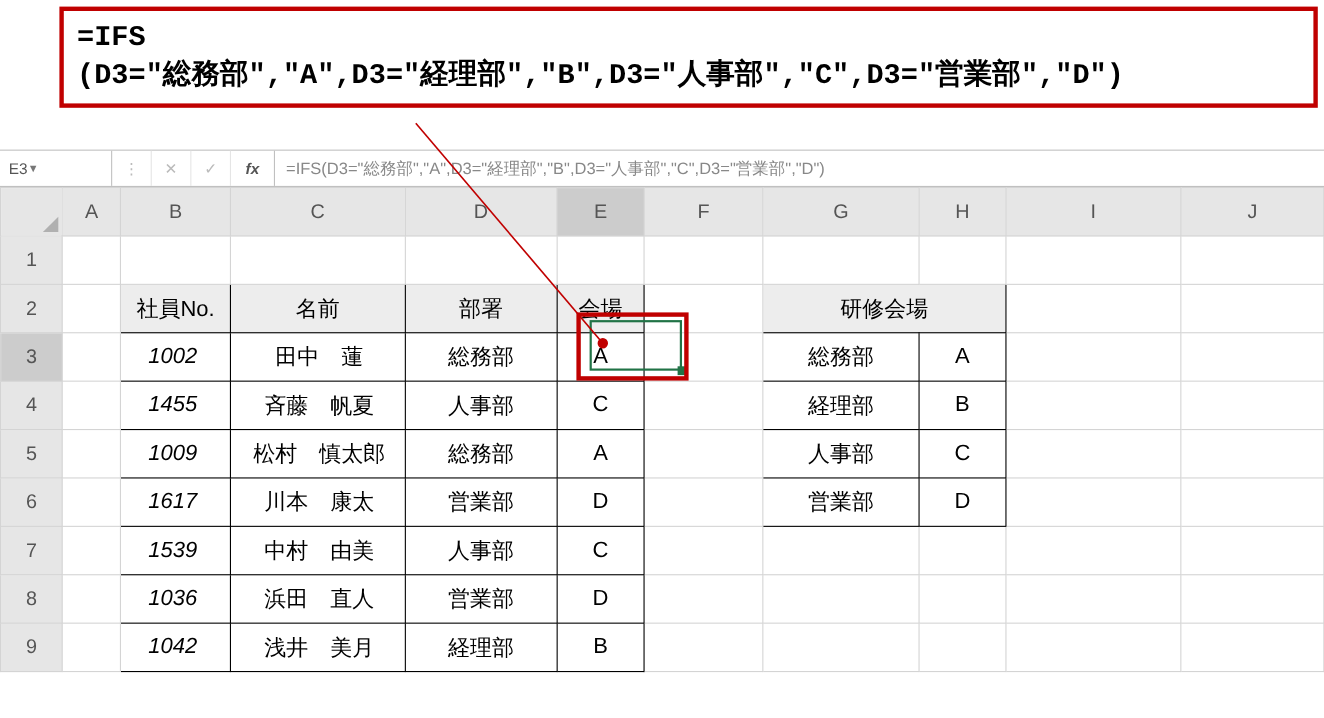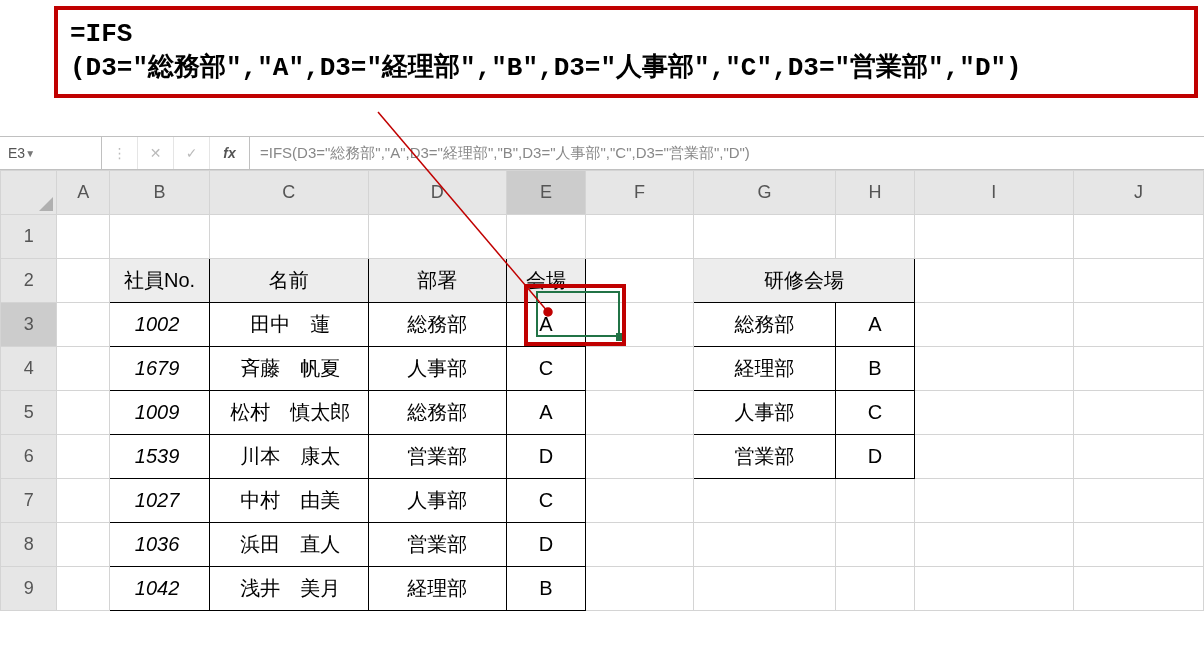--- a/index.html
+++ b/index.html
@@ -262,21 +262,21 @@
     <td class="cF"></td>
     <td class="cG tbl-cell">総務部</td>
     <td class="cH tbl-cell">A</td>
     <td class="cI"></td>
     <td class="cJ"></td>
   </tr>
 
   <tr>
     <th class="row-header">4</th>
     <td class="cA"></td>
-    <td class="cB tbl-cell num-cell">1679</td>
+    <td class="cB tbl-cell num-cell">1455</td>
     <td class="cC tbl-cell name-cell">斉藤　帆夏</td>
     <td class="cD tbl-cell">人事部</td>
     <td class="cE tbl-cell">C</td>
     <td class="cF"></td>
     <td class="cG tbl-cell">経理部</td>
     <td class="cH tbl-cell">B</td>
     <td class="cI"></td>
     <td class="cJ"></td>
   </tr>
 
@@ -290,35 +290,35 @@
     <td class="cF"></td>
     <td class="cG tbl-cell">人事部</td>
     <td class="cH tbl-cell">C</td>
     <td class="cI"></td>
     <td class="cJ"></td>
   </tr>
 
   <tr>
     <th class="row-header">6</th>
     <td class="cA"></td>
-    <td class="cB tbl-cell num-cell">1539</td>
+    <td class="cB tbl-cell num-cell">1617</td>
     <td class="cC tbl-cell name-cell">川本　康太</td>
     <td class="cD tbl-cell">営業部</td>
     <td class="cE tbl-cell">D</td>
     <td class="cF"></td>
     <td class="cG tbl-cell">営業部</td>
     <td class="cH tbl-cell">D</td>
     <td class="cI"></td>
     <td class="cJ"></td>
   </tr>
 
   <tr>
     <th class="row-header">7</th>
     <td class="cA"></td>
-    <td class="cB tbl-cell num-cell">1027</td>
+    <td class="cB tbl-cell num-cell">1539</td>
     <td class="cC tbl-cell name-cell">中村　由美</td>
     <td class="cD tbl-cell">人事部</td>
     <td class="cE tbl-cell">C</td>
     <td class="cF"></td>
     <td class="cG"></td>
     <td class="cH"></td>
     <td class="cI"></td>
     <td class="cJ"></td>
   </tr>
 

